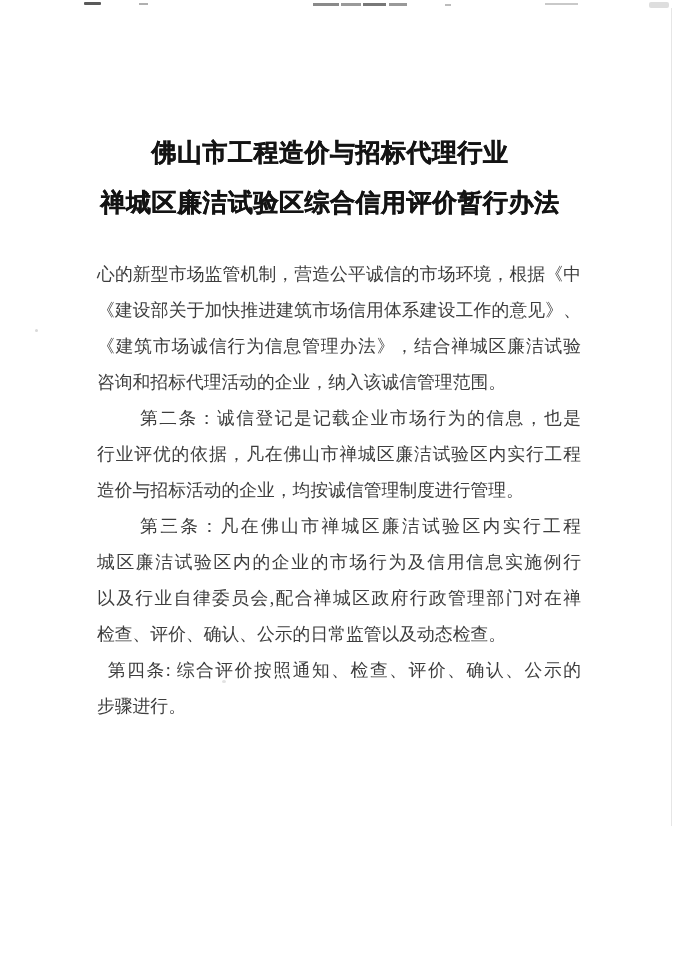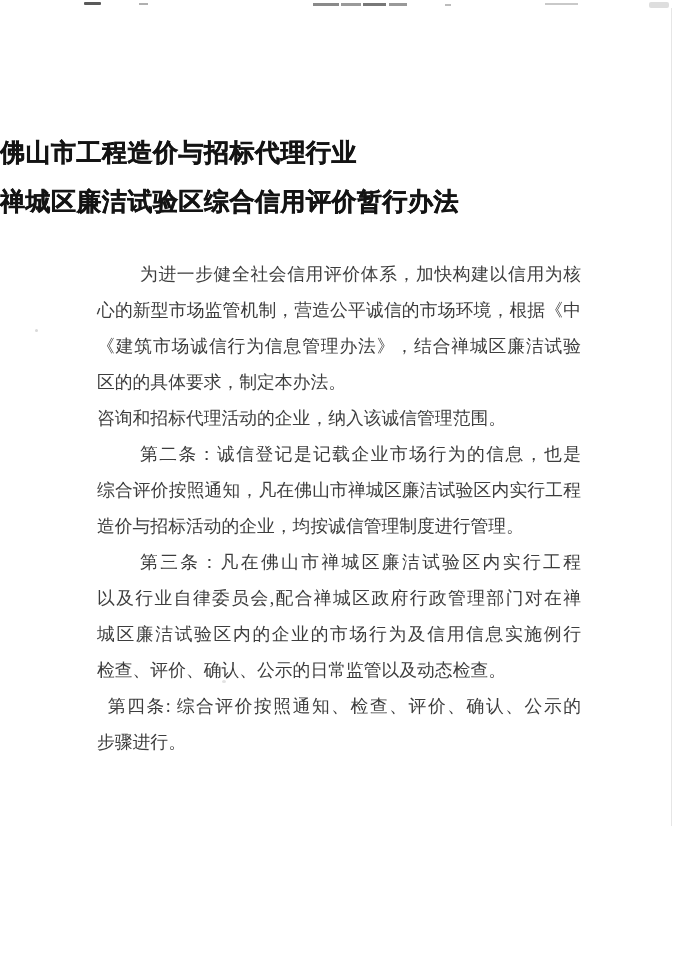--- a/index.html
+++ b/index.html
@@ -11,31 +11,32 @@
     font-family: "Liberation Serif", serif;
   }
   .page {
     position: absolute; inset: 0;
     background: #ffffff;
   }
   
   .title-block {
     position: absolute;
     top: 138px; left: 0; width: 660px;
+    text-align: center;
     color: #141414;
     font-family: "Liberation Sans", sans-serif;
     font-weight: 700;
   }
   .title-line {
     font-size: 25px;
     line-height: 28px;
     letter-spacing: 0.5px;
     -webkit-text-stroke: 0.4px #141414;
   }
-  .title-line + .title-line { margin-top: 22px; font-family: Liberation Serif, serif; }
+  .title-line + .title-line { margin-top: 22px; }
 
   
   .body-block {
     position: absolute;
     top: 256px; left: 97px; width: 484px;
     color: #3d3d3d;
     font-family: "Liberation Serif", serif;
   }
   .bline {
     height: 36px;
@@ -81,29 +82,28 @@
   <div class="artifact a-edge"></div>
   <div class="artifact a-dot1"></div>
   <div class="artifact a-dot2"></div>
 
   <div class="title-block">
     <div class="title-line">佛山市工程造价与招标代理行业</div>
     <div class="title-line">禅城区廉洁试验区综合信用评价暂行办法</div>
   </div>
 
   <div class="body-block">
-      <div class="bline fill" style="padding-left: 43px;">为进一步健全社会信用评价体系，加快构建以信用为核</div>
       <div class="bline fill">心的新型市场监管机制，营造公平诚信的市场环境，根据《中</div>
+      <div class="bline fill">《建设部关于加快推进建筑市场信用体系建设工作的意见》、</div>
       <div class="bline fill">《建筑市场诚信行为信息管理办法》，结合禅城区廉洁试验</div>
-      <div class="bline">区的的具体要求，制定本办法。</div>
       <div class="bline">咨询和招标代理活动的企业，纳入该诚信管理范围。</div>
       <div class="bline fill" style="padding-left: 43px;">第二条：诚信登记是记载企业市场行为的信息，也是</div>
-      <div class="bline fill">综合评价按照通知，凡在佛山市禅城区廉洁试验区内实行工程</div>
+      <div class="bline fill">行业评优的依据，凡在佛山市禅城区廉洁试验区内实行工程</div>
       <div class="bline">造价与招标活动的企业，均按诚信管理制度进行管理。</div>
       <div class="bline fill" style="padding-left: 43px;">第三条：凡在佛山市禅城区廉洁试验区内实行工程</div>
+      <div class="bline fill">城区廉洁试验区内的企业的市场行为及信用信息实施例行</div>
       <div class="bline fill">以及行业自律委员会,配合禅城区政府行政管理部门对在禅</div>
-      <div class="bline fill">城区廉洁试验区内的企业的市场行为及信用信息实施例行</div>
       <div class="bline">检查、评价、确认、公示的日常监管以及动态检查。</div>
       <div class="bline fill" style="padding-left: 10.75px;">第四条: 综合评价按照通知、检查、评价、确认、公示的</div>
       <div class="bline">步骤进行。</div>
     </div>
 
 </div>
 
 </body></html>

